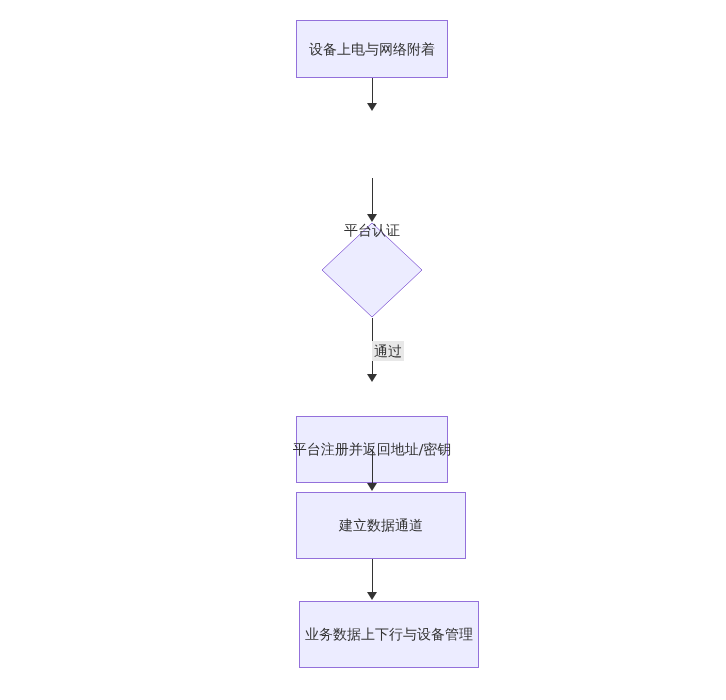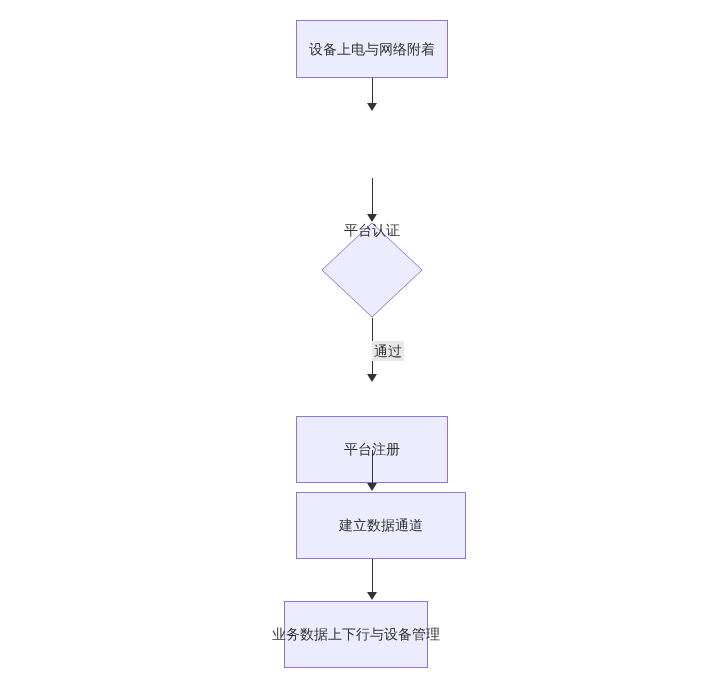--- a/index.html
+++ b/index.html
@@ -102,34 +102,35 @@
   </div>
 
   <div class="arrow" style="left:367px; top:318px; height:64px;">
     <div class="arrow-line"></div>
     <div class="arrow-head"></div>
   </div>
   <div class="edge-label" style="left:388px; top:341px;">通过</div>
 
   <div class="node" style="left:296px; top:383px; width:152px; height:67px;margin-top:33px;">
     <span>平台注册</span>
+    <span>并返回地址/密钥</span>
   </div>
 
   <div class="arrow" style="left:367px; top:450px; height:41px;">
     <div class="arrow-line"></div>
     <div class="arrow-head"></div>
   </div>
 
   <div class="node" style="left:296px; top:492px; width:170px; height:67px;">
     <span>建立数据通道</span>
   </div>
 
   <div class="arrow" style="left:367px; top:559px; height:41px;">
     <div class="arrow-line"></div>
     <div class="arrow-head"></div>
   </div>
 
-  <div class="node" style="left:284px; top:601px; width:144px; height:67px;align-items:center;">
+  <div class="node" style="left:299px; top:601px; width:180px; height:67px;align-items:center;">
     <span>业务数据上下行</span>
     <span>与设备管理</span>
   </div>
 
 </div>
 
 </body></html>

